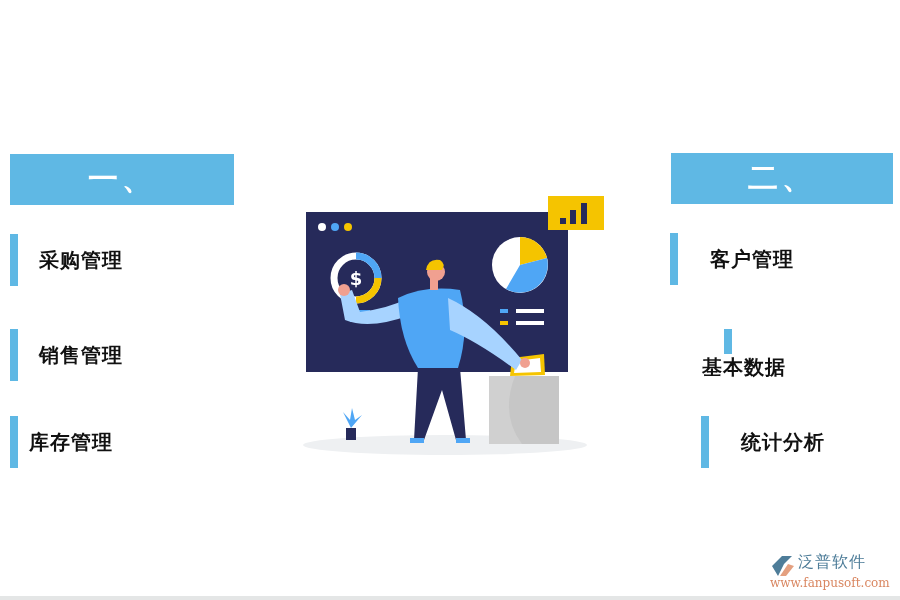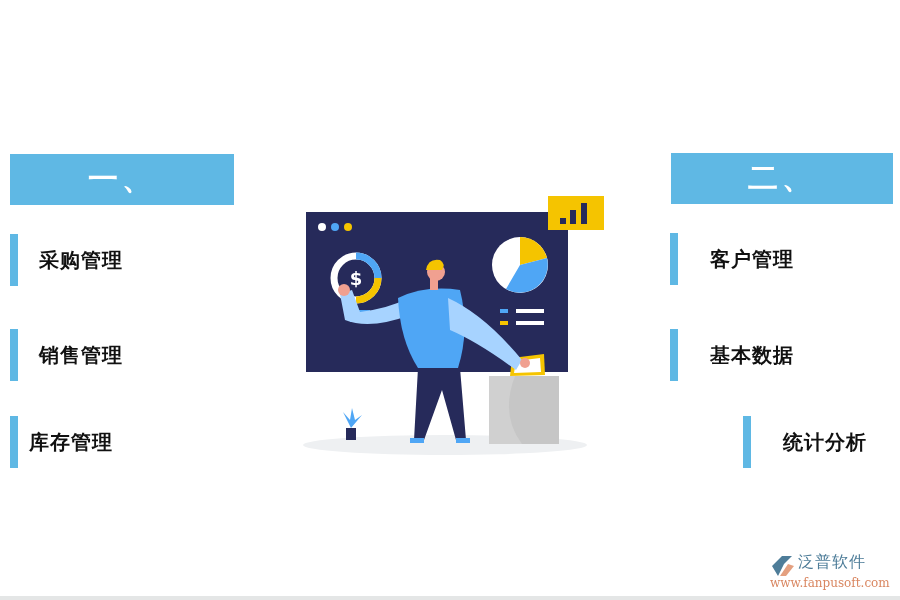--- a/index.html
+++ b/index.html
@@ -31,25 +31,25 @@
   <div class="bar"></div>
   <span class="label" style="margin-left:11px;">库存管理</span>
 </div>
 
 <div class="hdr" style="left:671px;top:153px;width:222px;">二、</div>
 
 <div class="item" style="left:670px;top:233px;">
   <div class="bar"></div>
   <span class="label" style="margin-left:32px;">客户管理</span>
 </div>
-<div class="item" style="left:670px;top:329px;">
+<div class="item" style="left:670px;top:329px;flex-direction:column;">
   <div class="bar"></div>
   <span class="label" style="margin-left:32px;">基本数据</span>
 </div>
-<div class="item" style="left:708px;top:416px;padding-left:35px;">
+<div class="item" style="left:666px;top:416px;padding-left:35px;">
   <div class="bar"></div>
   <span class="label" style="margin-left:32px;">统计分析</span>
 </div>
 
 <div class="illus">
   <svg width="310" height="270" viewBox="0 0 310 270" xmlns="http://www.w3.org/2000/svg">
 
     <ellipse cx="145" cy="255" rx="142" ry="10" fill="#eef0f2"></ellipse>
 
     <rect x="6" y="22" width="262" height="160" fill="#262a5a"></rect>

